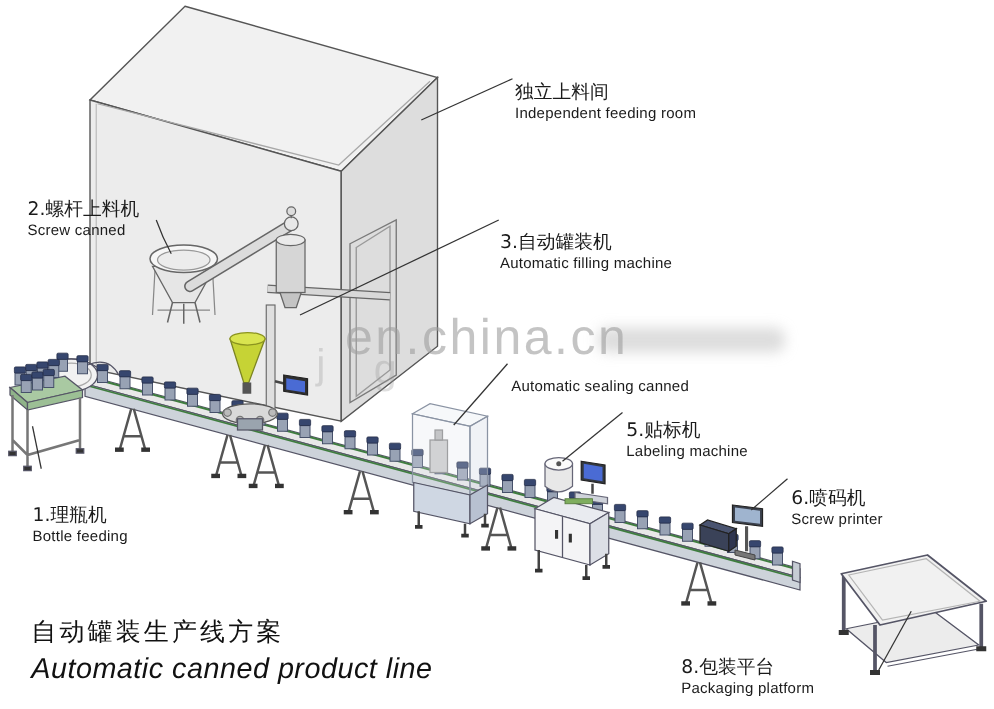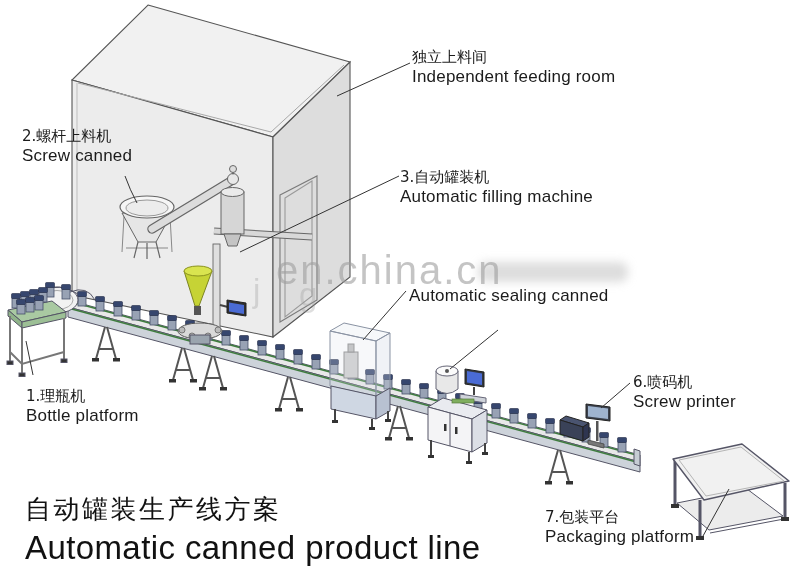--- a/index.html
+++ b/index.html
@@ -1,24 +1,24 @@
 <!DOCTYPE html>
 <html style="--line: #555555; --hopper-yellow: #c6d335; --screen-blue: #4a6bd4; --cap-navy: #36466e; --table-green: #a9c9a2; --belt-green: #3f7d3f; --cabinet-blue: #cfd7e3; --watermark-gray: #9e9e9e;"><head>
 <meta charset="utf-8">
 <style>
   html,body{margin:0;padding:0;background:#fff;}
   #stage{position:relative;width:795px;height:567px;background:#fff;overflow:hidden;
          font-family:"Liberation Sans",sans-serif;}
   #stage svg{position:absolute;left:0;top:0;}
-  .lbl{position:absolute;color:#1b1b1b;white-space:nowrap;line-height:1.18;}
+  .lbl{position:absolute;color:#1b1b1b;white-space:nowrap;line-height:1.18;margin-top:16px;}
   .lbl .cn{display:block;font-size:15px;font-family:"DejaVu Sans",sans-serif;}
-  .lbl .en{display:block;font-size:17px;letter-spacing:.2px;}
+  .lbl .en{display:block;font-size:12px;letter-spacing:.2px;}
   #title-block{position:absolute;left:25px;top:492px;color:#111;white-space:nowrap;}
-  #title-block .cn{display:block;font-size:26px;letter-spacing:2.5px;font-family:Liberation Mono, monospace;}
-  #title-block .en{display:block;font-size:33px;letter-spacing:.4px;margin-top:2px;}
+  #title-block .cn{display:block;font-size:20px;letter-spacing:2.5px;font-family:Liberation Mono, monospace;}
+  #title-block .en{display:block;font-size:23px;letter-spacing:.4px;margin-top:2px;font-style:italic;}
   #watermark{position:absolute;left:276px;top:248px;font-size:40px;letter-spacing:2px;
              color:var(--watermark-gray,#9e9e9e);opacity:.6;}
   .wm-frag{position:absolute;font-size:33px;color:#9a9a9a;opacity:.32;}
   #wm-smear{position:absolute;left:478px;top:262px;width:150px;height:20px;
             background:rgba(165,165,165,.38);filter:blur(5px);border-radius:8px;}
 </style>
 </head>
 <body>
 
 <div id="stage">
@@ -232,43 +232,45 @@
 
   <div id="wm-smear"></div>
   <div id="watermark">en.china.cn</div>
   <span class="wm-frag" style="left:253px;top:272px">j</span>
   <span class="wm-frag" style="left:299px;top:276px">g</span>
 
   <div class="lbl" style="left:412px;top:49px">
     <span class="cn">独立上料间</span>
     <span class="en">Independent feeding room</span>
   </div>
-  <div class="lbl" style="left:22px;top:128px">
+  <div class="lbl" style="left:22px;top:143px">
     <span class="cn">2.螺杆上料机</span>
     <span class="en">Screw canned</span>
   </div>
   <div class="lbl" style="left:400px;top:169px">
     <span class="cn">3.自动罐装机</span>
     <span class="en">Automatic filling machine</span>
   </div>
   <div class="lbl" style="left:409px;top:286px">
     <span class="en">Automatic sealing canned</span>
   </div>
   <div class="lbl" style="left:501px;top:320px">
+    <span class="cn">5.贴标机</span>
+    <span class="en">Labeling machine</span>
   </div>
   <div class="lbl" style="left:633px;top:374px">
     <span class="cn">6.喷码机</span>
     <span class="en">Screw printer</span>
   </div>
   <div class="lbl" style="left:26px;top:388px">
     <span class="cn">1.理瓶机</span>
-    <span class="en">Bottle platform</span>
+    <span class="en">Bottle feeding</span>
   </div>
   <div class="lbl" style="left:545px;top:509px">
-    <span class="cn">7.包装平台</span>
+    <span class="cn">8.包装平台</span>
     <span class="en">Packaging platform</span>
   </div>
 
   <div id="title-block">
     <span class="cn">自动罐装生产线方案</span>
     <span class="en">Automatic canned product line</span>
   </div>
 </div>
 
 </body></html>

